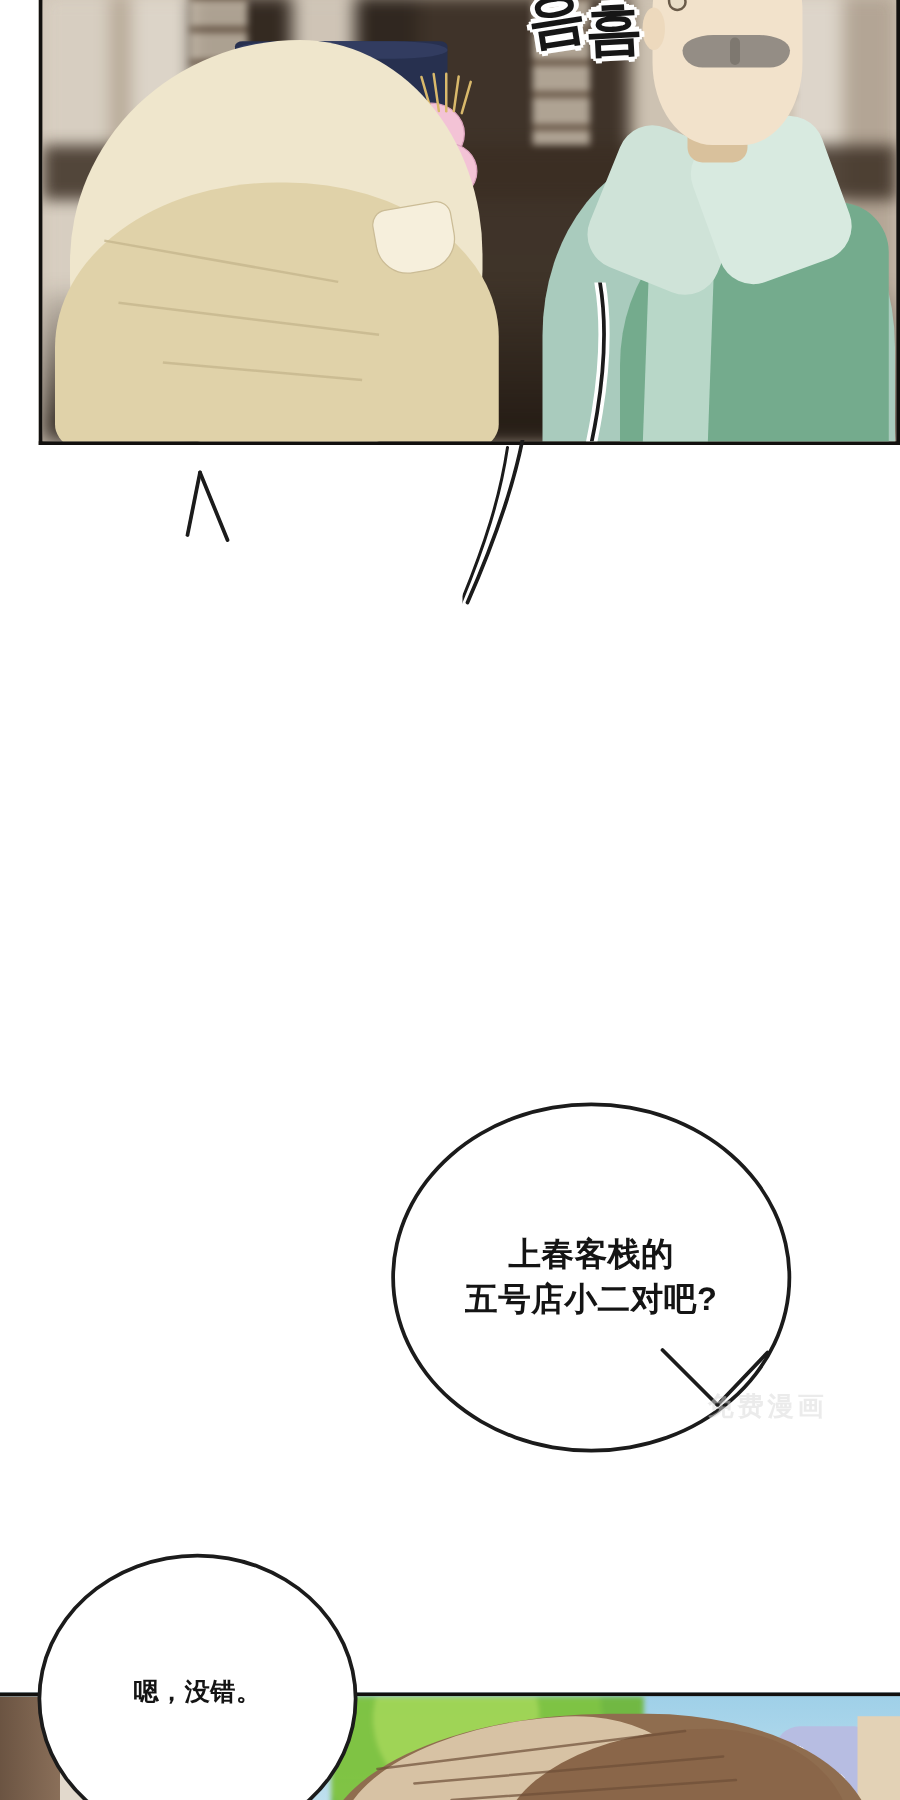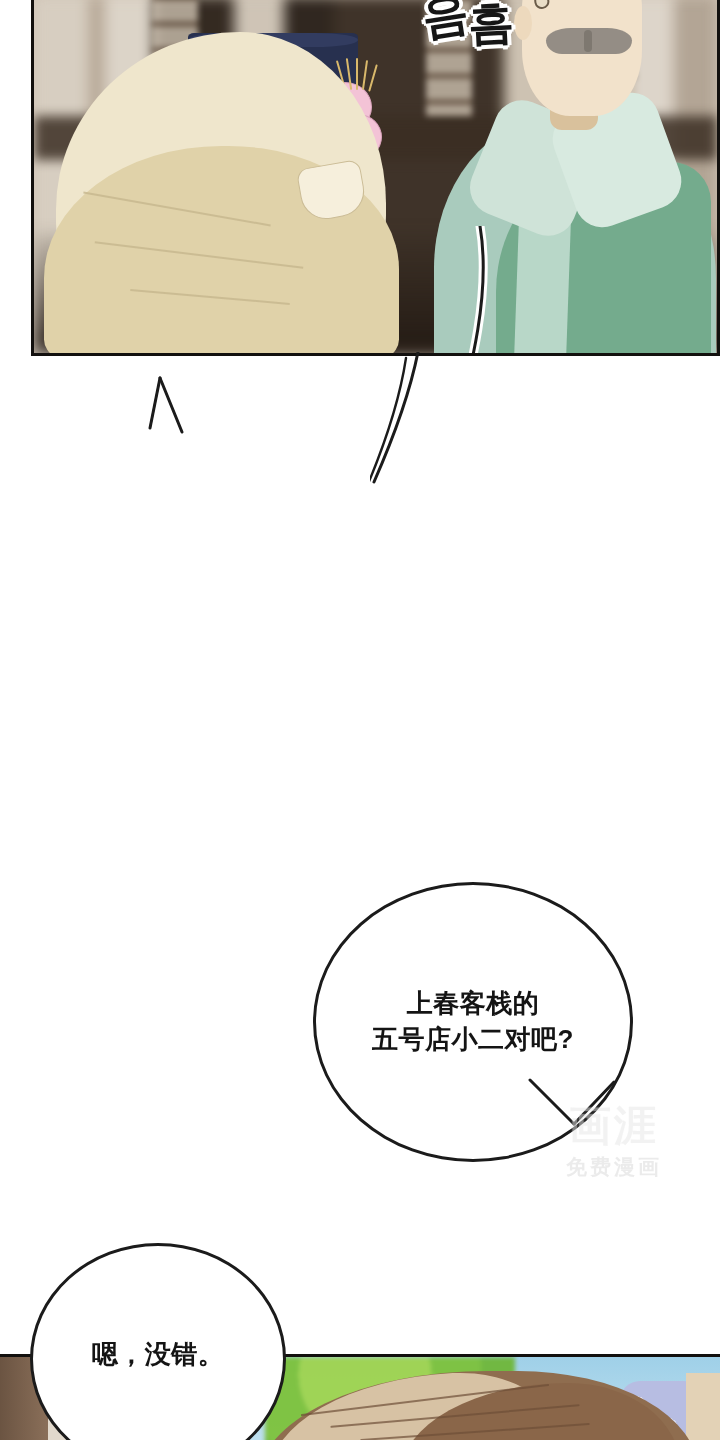--- a/index.html
+++ b/index.html
@@ -246,21 +246,21 @@
     user-select: none;
   }
 
   #bubble-1 { left: 68px;  top: 408px;  width: 350px; height: 298px; }
   #bubble-1 .txt { font-size: 27px; }
 
   #bubble-2 { left: 313px; top: 882px;  width: 320px; height: 280px; }
   #bubble-2 .txt { font-size: 26px; }
 
   #bubble-3 { left: 30px;  top: 1243px; width: 256px; height: 232px; z-index: 6; }
-  #bubble-3 .txt { font-size: 26px; margin-top: -8px; }
+  #bubble-3 .txt { font-size: 20px; margin-top: -8px; }
 
   .tail { position: absolute; pointer-events: none; }
   #tail-1 { left: 128px; top: 374px; width: 110px; height: 70px; }
   #tail-2 { left: 528px; top: 1078px; width: 100px; height: 82px; }
 
   
   #watermark {
     position: absolute;
     left: 534px; top: 1105px;
     width: 160px;
@@ -431,21 +431,20 @@
     <div class="txt">上春客栈的
 五号店小二对吧?</div>
   </div>
   <svg class="tail" id="tail-2" viewBox="0 0 100 82">
     <path d="M 2 2 L 46 46 L 86 4 L 20 -6 Z" fill="#ffffff"></path>
     <path d="M 2 2 L 46 46" fill="none" stroke="#1b1b1b" stroke-width="3" stroke-linecap="round"></path>
     <path d="M 46 46 L 86 4" fill="none" stroke="#1b1b1b" stroke-width="3" stroke-linecap="round"></path>
   </svg>
 
   <div id="watermark">
-    <div class="wm-logo">画涯</div>
     <div class="wm-sub">免费漫画</div>
   </div>
 
   <div class="panel" id="panel-bottom">
     <div class="bp-sky"></div>
     <div class="bp-grass"></div>
     <div class="bp-wall-l"></div>
     <div class="bp-wall-l2"></div>
     <div class="bp-cloth"></div>
     <div class="bp-tan-r"></div>

